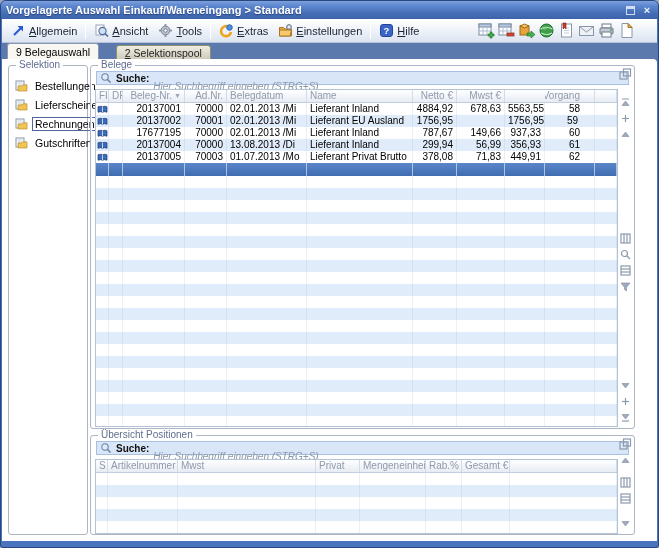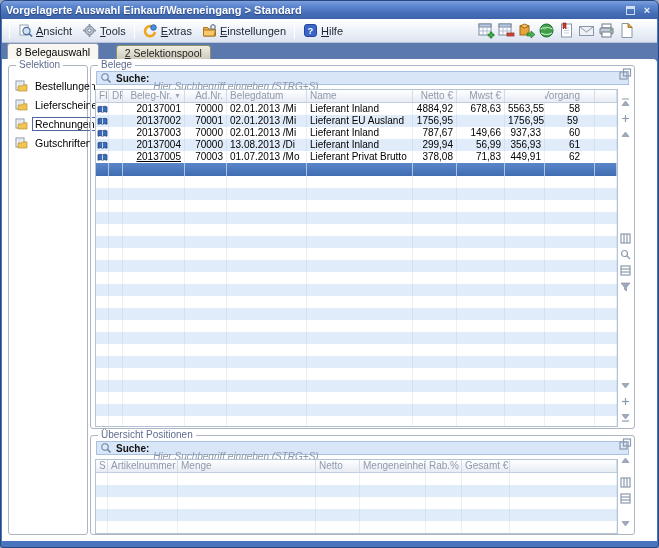--- a/index.html
+++ b/index.html
@@ -89,20 +89,29 @@
   <div class="titlebar">
     <span class="title-text">Vorgelagerte Auswahl Einkauf/Wareneingang &gt; Standard</span>
     <span class="tb-btns">
       <span class="tb-restore"></span>
       <span class="tb-close">×</span>
     </span>
   </div>
 
   <div class="menubar">
 
+    <div class="menu-item">
+        <span class="mi">
+          <svg viewBox="0 0 15 15">
+            <path d="M3 12 L10 5" stroke="#2b5bd7" stroke-width="2.2" fill="none"></path>
+            <polygon points="12,3 12,8.5 6.5,3" fill="#2b5bd7"></polygon>
+          </svg>
+        </span>
+        <span class="ml"><u>A</u>llgemein</span>
+      </div>
       <div class="menu-sep"></div>
       <div class="menu-item">
         <span class="mi">
           <svg viewBox="0 0 15 15">
             <rect x="2" y="2" width="8" height="10" fill="#fff" stroke="#9aa6b8"></rect>
             <circle cx="8.5" cy="8" r="3.6" fill="#cfe0f4" stroke="#4a6a9a" stroke-width="1.1"></circle>
             <line x1="11" y1="10.5" x2="14" y2="13.5" stroke="#4a6a9a" stroke-width="1.7"></line>
           </svg>
         </span>
         <span class="ml"><u>A</u>nsicht</span>
@@ -213,21 +222,21 @@
           <svg viewBox="0 0 17 17">
             <path d="M4 1.5 h6 l4 4 V15.5 h-10 Z" fill="#fff" stroke="#8a96aa"></path>
             <path d="M10 1.5 l4 4 h-4 Z" fill="#f0b04a" stroke="#a87820"></path>
           </svg>
         </span>
     </div>
   </div>
 
   <div class="tabband">
       <div class="tab active" style="left: 5px;">
-        <span>8 Belegauswahl</span>
+        <span>9 Belegauswahl</span>
       </div>
       <div class="tab" style="left: 113.8px;">
         <span><u>2</u> Selektionspool</span>
       </div>
     </div>
 
   <div class="panel">
 
     <div class="gbox selekt">
       <span class="glabel">Selektion</span>
@@ -345,21 +354,21 @@
               <div class="dcell" style="flex: 1 1 0%;"></div>
             </div>
             <div class="trow">
               <div class="dcell icon" style="width: 13px; flex: 0 0 auto;">
                 <svg viewBox="0 0 12 10">
                   <path d="M1 2 Q3.5 .8 6 2 Q8.5 .8 11 2 V8 Q8.5 6.8 6 8 Q3.5 6.8 1 8 Z" fill="#3a6ab8" stroke="#1e3f78" stroke-width=".8"></path>
                   <line x1="6" y1="2" x2="6" y2="8" stroke="#fff" stroke-width=".8"></line>
                 </svg>
               </div>
               <div class="dcell" style="width: 14px; flex: 0 0 auto;"></div>
-              <div class="dcell r" style="width: 62px; flex: 0 0 auto;">20137003</div>
+              <div class="dcell r" style="width: 62px; flex: 0 0 auto;">17677195</div>
               <div class="dcell r" style="width: 42px; flex: 0 0 auto;">70000</div>
               <div class="dcell" style="width: 80px; flex: 0 0 auto;">02.01.2013 /Mi</div>
               <div class="dcell" style="width: 106px; flex: 0 0 auto;">Lieferant Inland</div>
               <div class="dcell r" style="width: 44px; flex: 0 0 auto;">787,67</div>
               <div class="dcell r" style="width: 48px; flex: 0 0 auto;">149,66</div>
               <div class="dcell r" style="width: 40px; flex: 0 0 auto;">937,33</div>
               <div class="dcell r" style="width: 50px; flex: 0 0 auto; padding-right: 14px;">60</div>
               <div class="dcell" style="flex: 1 1 0%;"></div>
             </div>
             <div class="trow alt">
@@ -381,21 +390,21 @@
               <div class="dcell" style="flex: 1 1 0%;"></div>
             </div>
             <div class="trow">
               <div class="dcell icon" style="width: 13px; flex: 0 0 auto;">
                 <svg viewBox="0 0 12 10">
                   <path d="M1 2 Q3.5 .8 6 2 Q8.5 .8 11 2 V8 Q8.5 6.8 6 8 Q3.5 6.8 1 8 Z" fill="#3a6ab8" stroke="#1e3f78" stroke-width=".8"></path>
                   <line x1="6" y1="2" x2="6" y2="8" stroke="#fff" stroke-width=".8"></line>
                 </svg>
               </div>
               <div class="dcell" style="width: 14px; flex: 0 0 auto;"></div>
-              <div class="dcell r" style="width: 62px; flex: 0 0 auto; text-decoration: underline;">20137005</div>
+              <div class="dcell r" style="width: 62px; flex: 0 0 auto;">20137005</div>
               <div class="dcell r" style="width: 42px; flex: 0 0 auto;">70003</div>
               <div class="dcell" style="width: 80px; flex: 0 0 auto;">01.07.2013 /Mo</div>
               <div class="dcell" style="width: 106px; flex: 0 0 auto;">Lieferant Privat Brutto</div>
               <div class="dcell r" style="width: 44px; flex: 0 0 auto;">378,08</div>
               <div class="dcell r" style="width: 48px; flex: 0 0 auto;">71,83</div>
               <div class="dcell r" style="width: 40px; flex: 0 0 auto;">449,91</div>
               <div class="dcell r" style="width: 50px; flex: 0 0 auto; padding-right: 14px;">62</div>
               <div class="dcell" style="flex: 1 1 0%;"></div>
             </div>
             <div class="trow selrow" style="height: 13px;">
@@ -765,22 +774,22 @@
             </svg>
           </span>
         <span class="slabel">Suche:</span>
         <input class="sinput" placeholder="Hier Suchbegriff eingeben (STRG+S)" style="">
       </div>
       <div class="dtable">
         <div class="thead">
             <div class="trow">
               <div class="hcell" style="width: 12px; flex: 0 0 auto;">S</div>
               <div class="hcell" style="width: 70px; flex: 0 0 auto;">Artikelnummer</div>
-              <div class="hcell" style="width: 138px; flex: 0 0 auto;">Menge</div>
-              <div class="hcell" style="width: 44px; flex: 0 0 auto;">Netto</div>
+              <div class="hcell" style="width: 138px; flex: 0 0 auto;">Mwst</div>
+              <div class="hcell" style="width: 44px; flex: 0 0 auto;">Privat</div>
               <div class="hcell" style="width: 66px; flex: 0 0 auto;">Mengeneinheit</div>
               <div class="hcell" style="width: 36px; flex: 0 0 auto;">Rab.%</div>
               <div class="hcell" style="width: 48px; flex: 0 0 auto;">Gesamt €</div>
               <div class="hcell" style="flex: 1 1 0%;"></div>
             </div>
           </div>
         <div class="tbody">
             <div class="trow">
               <div class="dcell" style="width: 12px; flex: 0 0 auto;"></div>
               <div class="dcell" style="width: 70px; flex: 0 0 auto;"></div>

